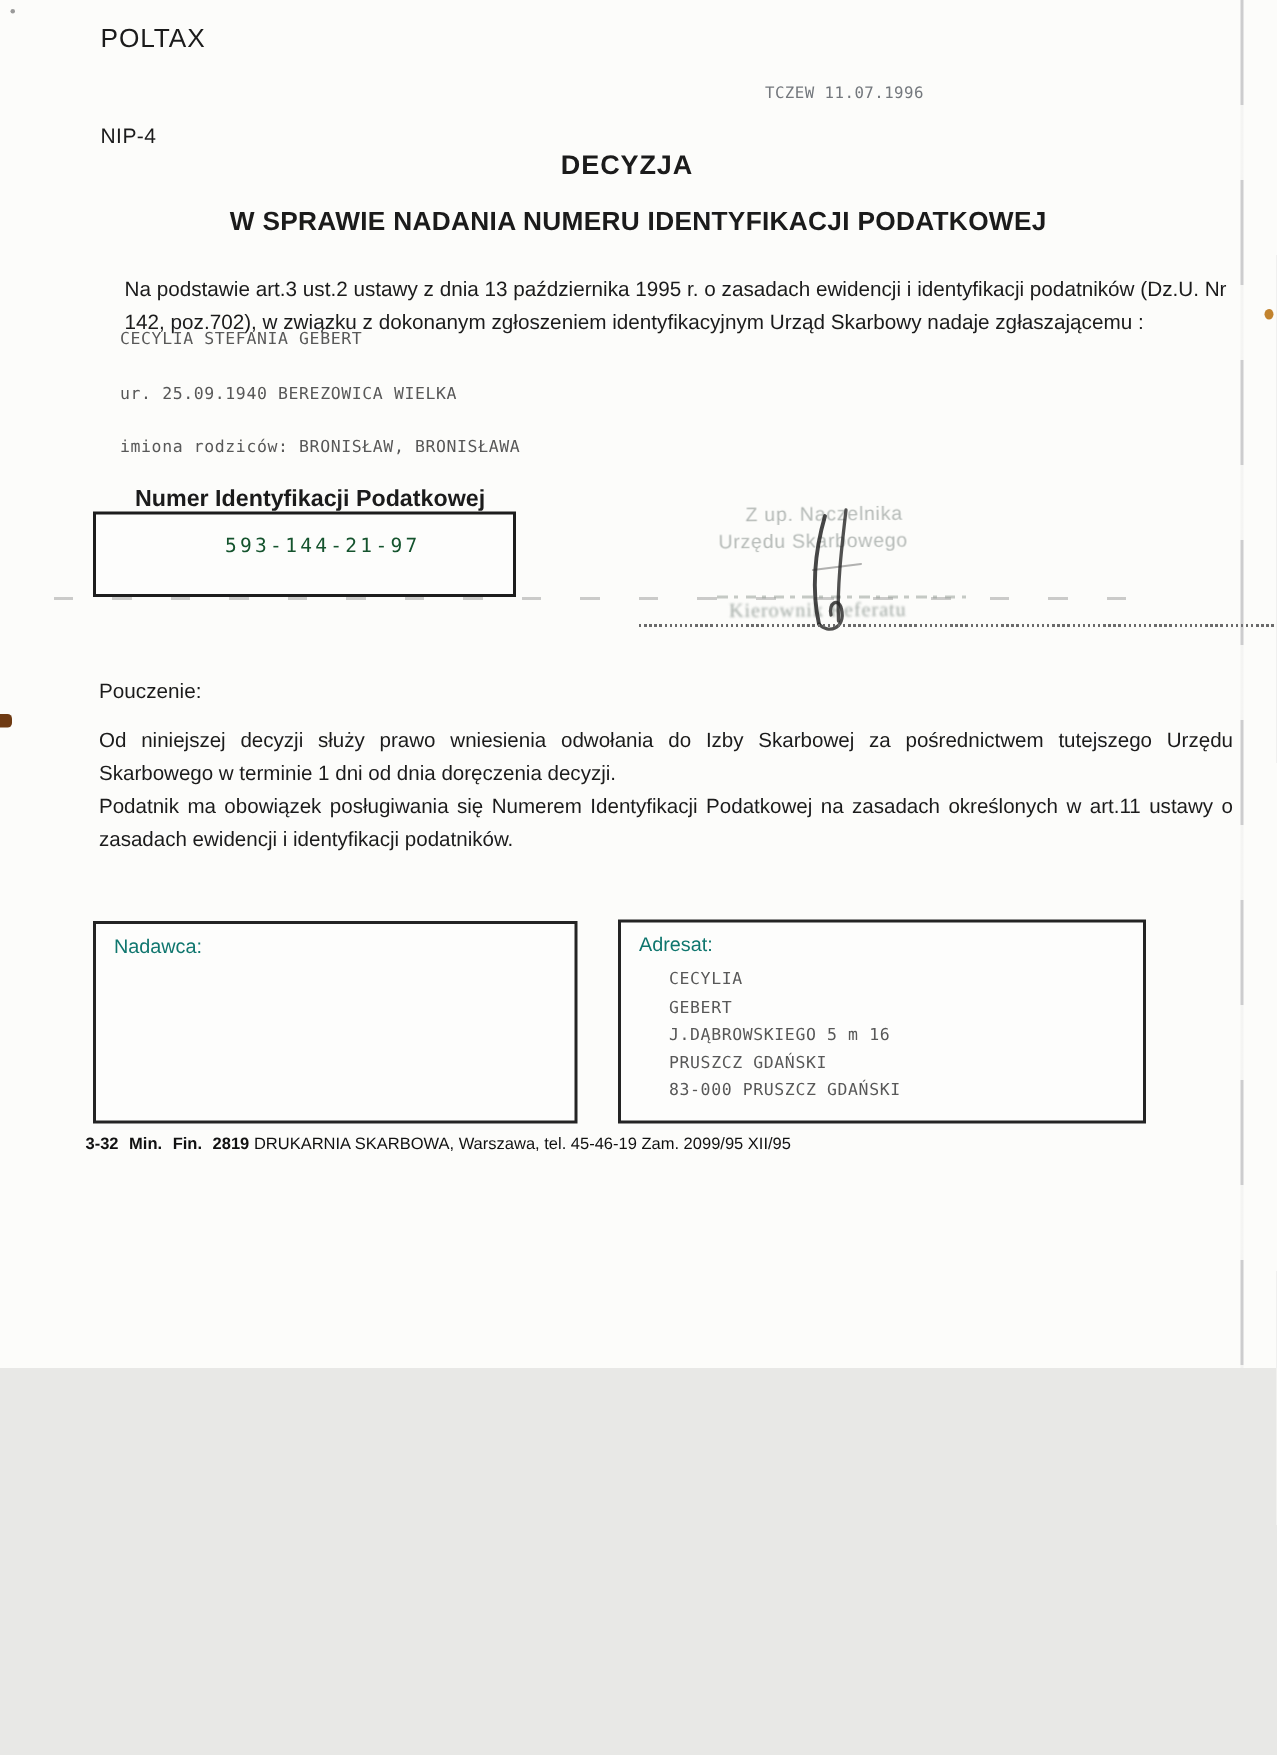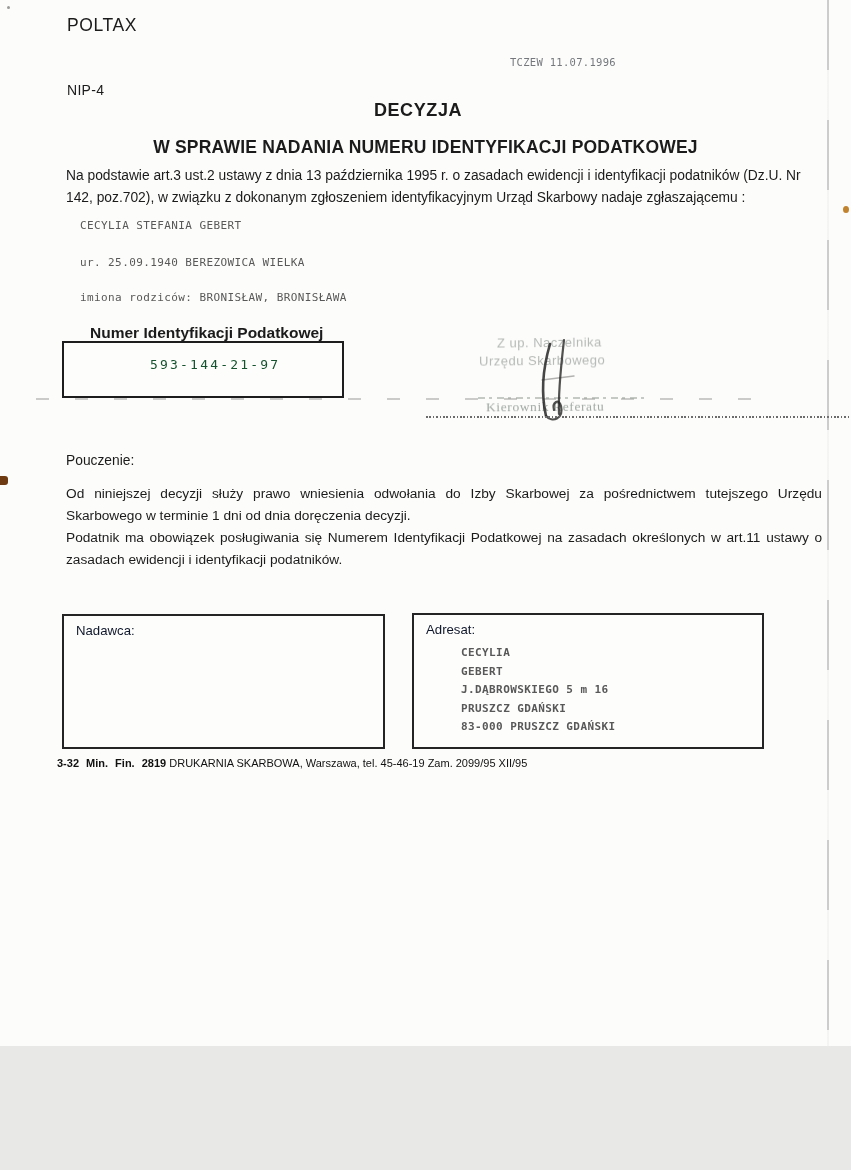--- a/index.html
+++ b/index.html
@@ -1,31 +1,31 @@
 <!DOCTYPE html>
 <html lang="pl"><head>
 <meta charset="utf-8">
 <style>
   html,body{margin:0;padding:0;background:#e8e8e6;}
   .page{
     position:relative;
-    width:851px;height:1046px;
+    width:851px;height:912px;
     background:#fcfcfa;
     overflow:hidden;
     font-family:"Liberation Sans", sans-serif;
     color:#1b1b1b;
   }
   .abs{position:absolute;}
   
   .brand{left:67px;top:15px;font-size:17.5px;letter-spacing:.6px;font-weight:400;}
   .datestamp{left:510px;top:56px;font-family:"DejaVu Sans Mono",monospace;font-size:10.5px;letter-spacing:.3px;color:#74787d;}
   .formcode{left:67px;top:82px;font-size:14px;font-weight:400;letter-spacing:.3px;}
   .title{left:0;top:100px;width:836px;text-align:center;font-size:18px;font-weight:700;letter-spacing:.6px;}
   .subtitle{left:0;top:137px;width:851px;text-align:center;font-size:17.5px;font-weight:700;letter-spacing:.2px;}
-  .intro{left:66px;top:165px;width:754px;font-size:13.8px;line-height:21.5px;margin:0;}
+  .intro{left:66px;top:165px;width:754px;font-size:13.8px;line-height:21.5px;margin:17px;}
   
   .dm{font-family:"DejaVu Sans Mono",monospace;color:#585858;font-size:11px;letter-spacing:.4px;white-space:pre;}
   .tp-name{left:80px;top:219px;}
   .tp-birth{left:80px;top:256px;}
   .tp-parents{left:80px;top:291px;}
   .nip-label{left:90px;top:324px;font-size:15.5px;font-weight:700;}
   .nip-box{left:62px;top:341px;width:278px;height:53px;border:2px solid #1d1d1d;background:#fdfdfc;}
   .nip-number{left:86px;top:14px;font-size:13px;letter-spacing:2.2px;color:#14532d;}
   
   .stamp{color:#b5bab7;filter:blur(.4px);transform:rotate(-.6deg);font-size:13px;letter-spacing:.5px;}
@@ -40,23 +40,23 @@
   .sig-caption{left:426px;top:422px;width:424px;text-align:center;font-size:12.4px;color:#212121;}
   
   .pz-head{left:66px;top:453px;font-size:13.8px;}
   .pz-p{left:66px;top:0;width:756px;font-size:13.7px;line-height:21.5px;margin:0;text-align:justify;}
   .pz-p1{top:483px;}
   .pz-p2{top:527px;}
   
   .addr-box{border:2px solid #242424;background:#fdfdfc;}
   .box-sender{left:62px;top:614px;width:319px;height:131px;}
   .box-addressee{left:412px;top:613px;width:348px;height:132px;}
-  .addr-label{position:absolute;left:12px;top:7px;font-size:13.2px;color:#0f172a;}
+  .addr-label{position:absolute;left:12px;top:7px;font-size:13.2px;color:#0f766e;}
   .addr-lines{position:absolute;left:18px;top:27px;line-height:18.5px;}
-  .box-addressee .addr-lines{left:47px;top:29px;font-weight:bold;}
+  .box-addressee .addr-lines{left:32px;top:29px;}
   .addr-lines div{font-family:"DejaVu Sans Mono",monospace;color:#585858;font-size:11px;letter-spacing:.4px;white-space:pre;}
   
   .footer{left:57px;top:757px;font-size:11px;color:#111;}
   .footer .f-bold{font-weight:700;word-spacing:4px;}
   
   .vline{left:827px;top:0;width:1.5px;height:1170px;opacity:.5;
     background:repeating-linear-gradient(180deg,rgba(125,125,132,.75) 0 70px,rgba(125,125,132,.12) 70px 120px);}
   .box-under-dashes{left:36px;top:398px;width:730px;height:1.5px;opacity:.28;
     background:repeating-linear-gradient(90deg,#4c4c4c 0 13px,transparent 13px 39px);}
   .speck-tl{left:7px;top:6px;width:3px;height:3px;background:#9a9a9a;border-radius:50%;}

